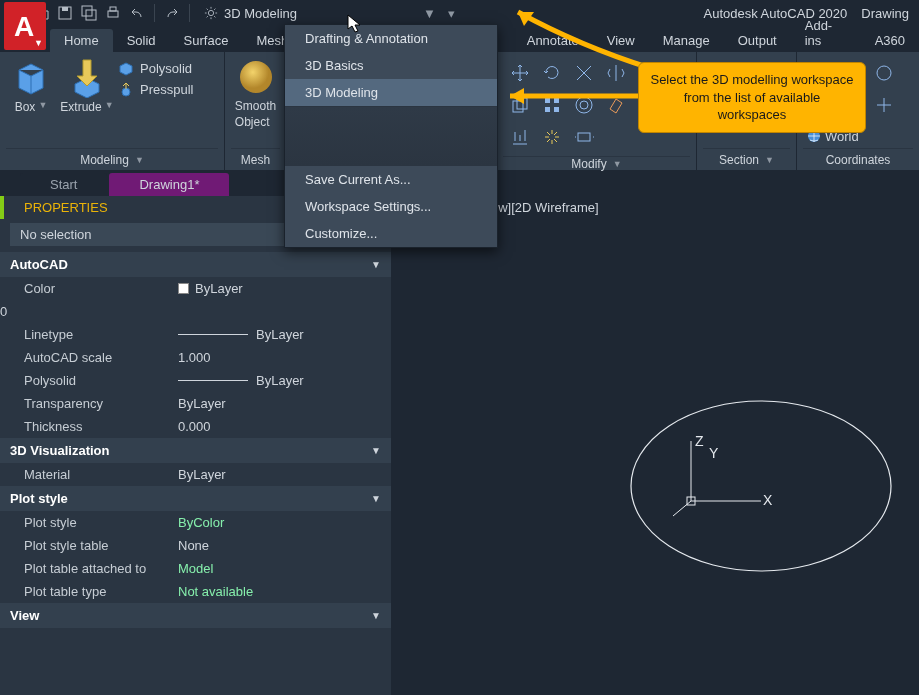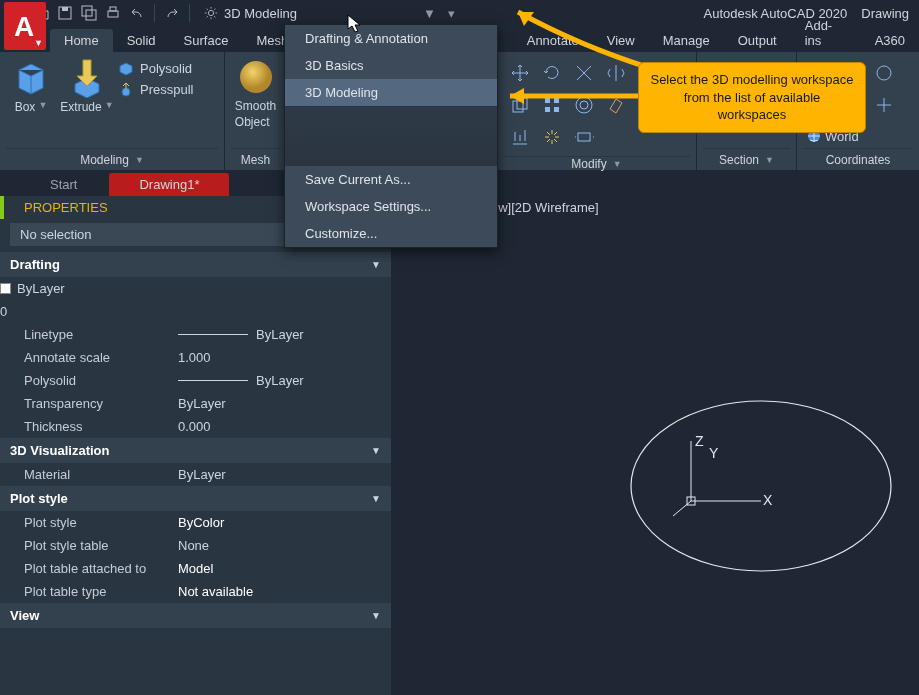--- a/index.html
+++ b/index.html
@@ -41,35 +41,35 @@
 .ribgrid .ci { width:26px; height:26px; display:flex; align-items:center; justify-content:center; cursor:pointer; color:#8fb6e8; }
 
 
 .ws-drop { position:absolute; left:284px; top:24px; width:214px; background:#3d4a59; border:1px solid #1a222c; box-shadow:0 4px 12px rgba(0,0,0,.6); z-index:50; }
 .ws-drop .it { padding:6px 20px; color:#dfe4ea; cursor:pointer; font-size:13px; }
 .ws-drop .it.sel { background:#54697f; }
 .ws-drop .spacer { height:60px; background:linear-gradient(#2f3a47,#2b3541); border-top:1px solid #2b3541; border-bottom:1px solid #2b3541; }
 
 
 .filetabs { height:26px; background:#1e2733; display:flex; align-items:flex-end; padding-left:20px; gap:2px; }
-.filetabs .ft { padding:4px 30px; background:#b91c1c; border-top-left-radius:3px; border-top-right-radius:3px; color:#cfd5dc; cursor:pointer; font-size:13px; }
+.filetabs .ft { padding:4px 30px; background:#701a75; border-top-left-radius:3px; border-top-right-radius:3px; color:#cfd5dc; cursor:pointer; font-size:13px; }
 .filetabs .ft.inactive { background:#1e2733; color:#9aa3ad; }
 
 
 .props { width:391px; background:#2a3542; position:absolute; left:0; top:196px; bottom:0; display:flex; flex-direction:column; }
 .props-head { padding:4px 20px; color:#eab308; font-size:13px; border-left:4px solid #84cc16; }
 .props-sel { margin:4px 10px 6px 10px; background:#3a4856; padding:4px 10px; color:#cfd5dc; font-size:13px; position:relative; }
 .props-sel::after { content:""; position:absolute; right:8px; top:9px; border:4px solid transparent; border-top-color:#9aa3ad; }
 .props-body { flex:1; overflow:auto; }
 .cat { background:#33404e; color:#fff; font-weight:600; padding:5px 10px; display:flex; justify-content:space-between; align-items:center; cursor:pointer; font-size:13px; }
 .cat .ar { font-size:10px; color:#cfd5dc; }
 .prow { display:flex; padding:4px 0; font-size:13px; }
 .prow .k { width:178px; padding-left:24px; color:#c6cdd4; }
 .prow .v { flex:1; color:#cfd5dc; }
-.prow .v.dim { color:#ffffff; }
+.prow .v.dim { color:#86efac; }
 .prow .sw { display:inline-block; width:11px; height:11px; border:1px solid #888; background:#fff; margin-right:6px; vertical-align:-1px; }
 .prow .line { display:inline-block; width:70px; border-top:1px solid #cfd5dc; vertical-align:4px; margin-right:8px; }
 
 
 .viewport { position:absolute; left:391px; right:0; top:196px; bottom:0; background:#1e2733; }
 .vp-label { position:absolute; left:100px; top:4px; color:#cfd5dc; font-size:13px; }
 
 
 .callout { position:absolute; left:638px; top:62px; width:228px; background:#ffb400; color:#1a1a1a; border:1px solid #c08400; border-radius:6px; padding:8px 10px; font-size:13px; text-align:center; line-height:1.35; z-index:60; }
 .arrow1 { position:absolute; z-index:55; }
@@ -381,35 +381,36 @@
 <div class="filetabs">
   <div class="ft inactive">Start</div>
   <div class="ft">Drawing1*</div>
 </div>
 
 <div class="props">
   <div class="props-head">PROPERTIES</div>
   <div class="props-sel">No selection</div>
   <div class="props-body" id="props-body">
       <div class="cat">
-        <span>Drafting</span>
+        <span>AutoCAD</span>
         <span class="ar">▼</span>
       </div>
       <div class="prow">
+        <div class="k">Color</div>
         <div class="v"><span class="sw"></span>ByLayer</div>
       </div>
       <div class="prow">
         <div class="v">0</div>
       </div>
       <div class="prow">
         <div class="k">Linetype</div>
         <div class="v"><span class="line"></span>ByLayer</div>
       </div>
       <div class="prow">
-        <div class="k">Annotate scale</div>
+        <div class="k">AutoCAD scale</div>
         <div class="v">1.000</div>
       </div>
       <div class="prow">
         <div class="k">Polysolid</div>
         <div class="v"><span class="line"></span>ByLayer</div>
       </div>
       <div class="prow">
         <div class="k">Transparency</div>
         <div class="v">ByLayer</div>
       </div>

